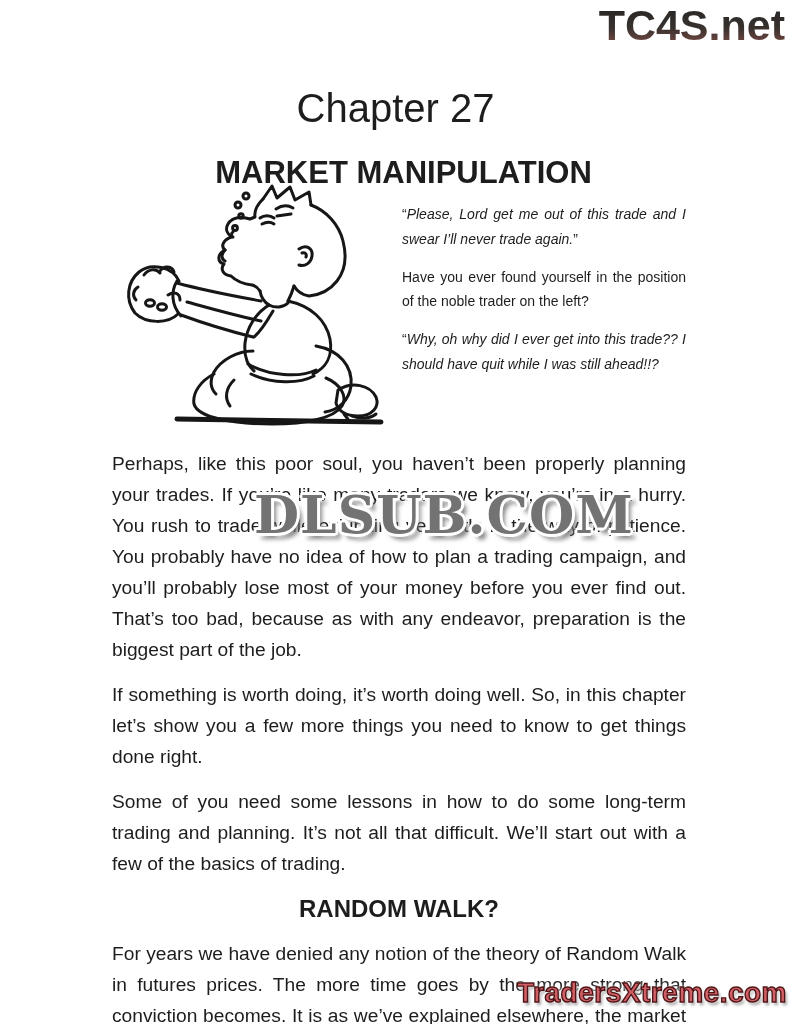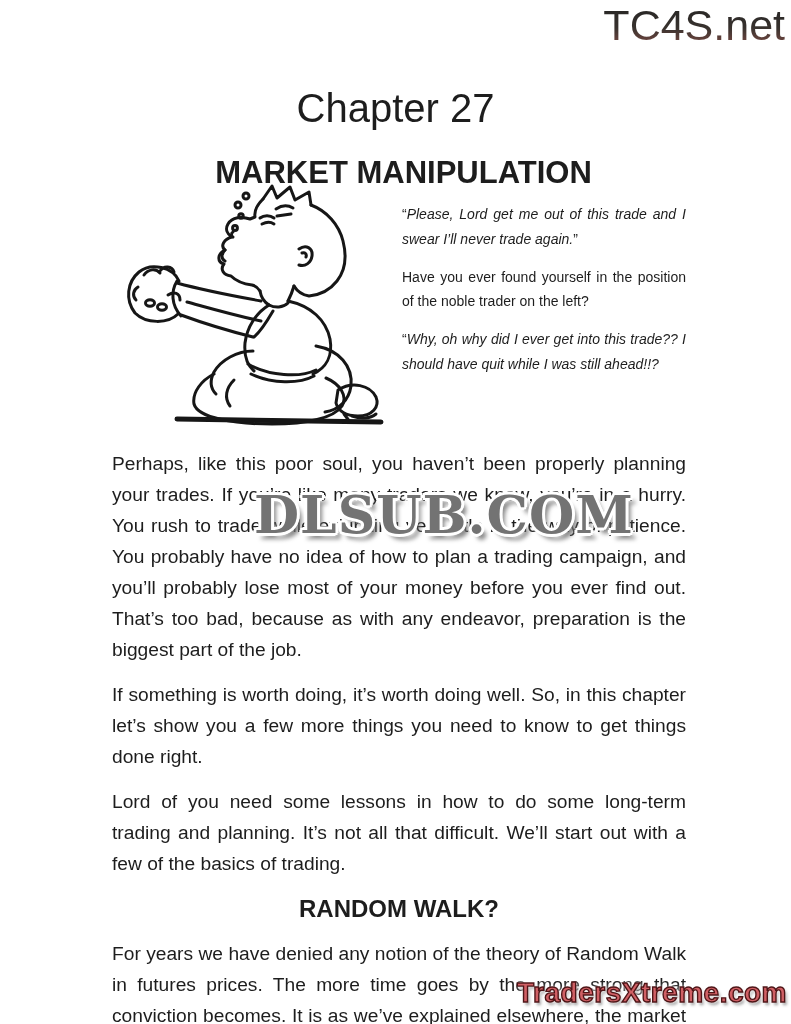--- a/index.html
+++ b/index.html
@@ -2,21 +2,21 @@
 <html><head>
 <meta charset="utf-8">
 <style>
   html,body{margin:0;padding:0;background:#ffffff;}
   .page{
     position:relative;width:791px;height:1024px;background:#ffffff;
     font-family:"Liberation Sans",sans-serif;color:#1d1d1d;overflow:hidden;
   }
   .brand-top{
     position:absolute;top:1px;right:6px;
-    font-size:43px;font-weight:normal;letter-spacing:0;
+    font-size:43px;font-weight:bold;letter-spacing:0;
     background:linear-gradient(180deg,#222222 0%,#38322e 55%,#8a4f48 100%);
     -webkit-background-clip:text;background-clip:text;color:transparent;
   }
   .chapter-title{
     position:absolute;top:86px;left:0;width:100%;
     text-align:center;font-size:40px;font-weight:400;margin:0;
   }
   .section-title{
     position:absolute;top:147px;left:0;width:100%;
     text-align:center;font-size:31px;font-weight:bold;margin:8px;
@@ -136,21 +136,21 @@
 
   <div class="quotes-col">
     <p><span>“</span><span class="q-italic">Please, Lord get me out of this trade and I swear I’ll never trade again.</span><span>”</span></p>
     <p>Have you ever found yourself in the position of the noble trader on the left?</p>
     <p><span>“</span><span class="q-italic">Why, oh why did I ever get into this trade??  I should have quit while I was still ahead!!?</span></p>
   </div>
 
   <div class="body-col">
     <p>Perhaps, like this poor soul, you haven’t been properly planning your trades.  If you’re like many traders we know, you’re in a hurry.  You rush to trade while exhibiting very little in the way of patience.  You probably have no idea of how to plan a trading campaign, and you’ll probably lose most of your money before you ever find out.  That’s too bad, because as with any endeavor, preparation is the biggest part of the job.</p>
     <p>If something is worth doing, it’s worth doing well.  So, in this chapter let’s show you a few more things you need to know to get things done right.</p>
-    <p>Lord of you need some lessons in how to do some long-term trading and planning.  It’s not all that difficult.  We’ll start out with a few of the basics of trading.</p>
+    <p>Some of you need some lessons in how to do some long-term trading and planning.  It’s not all that difficult.  We’ll start out with a few of the basics of trading.</p>
     <h3 class="rw-heading">RANDOM WALK?</h3>
     <p class="stretch-last">For years we have denied any notion of the theory of Random Walk in futures prices. The more time goes by the more strong that conviction becomes.  It is as we’ve explained elsewhere, the market is a situation of “weak hands” vs “strong hands.”  Prices are engineered by the strong hands to take advantage of the weak</p>
   </div>
 
 
   <div class="brand-bottom">TradersXtreme.com</div>
 
   <div class="watermark">DLSUB.COM</div>
 
 </div>

